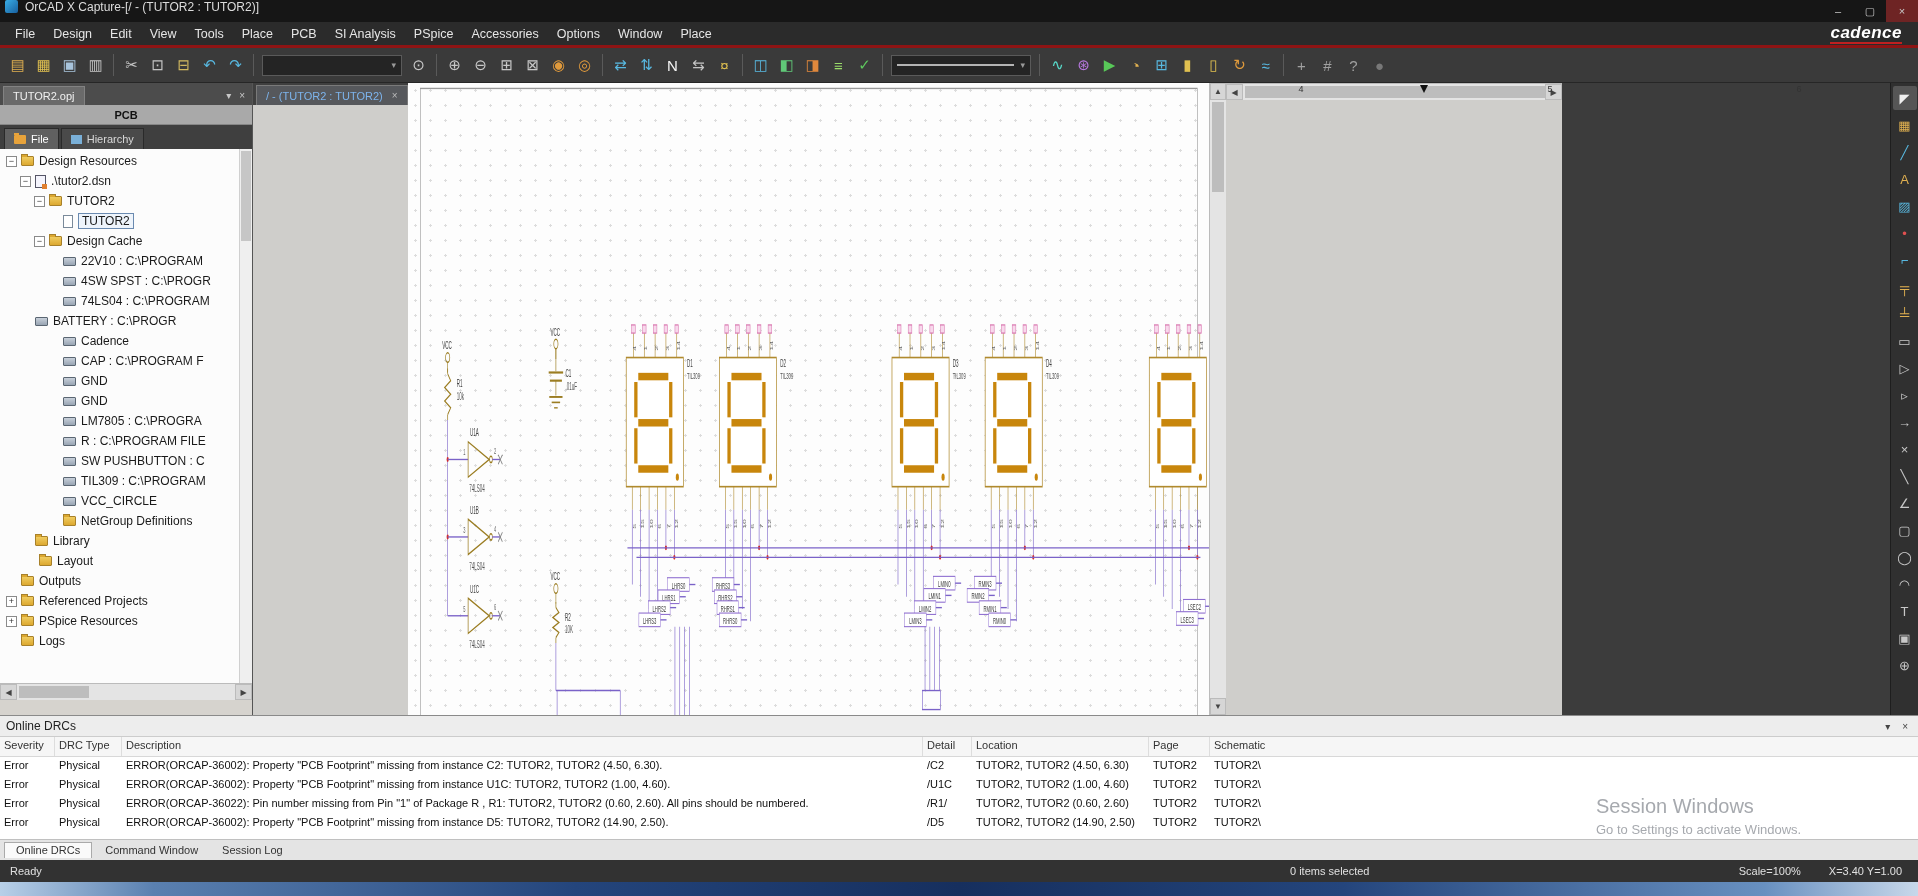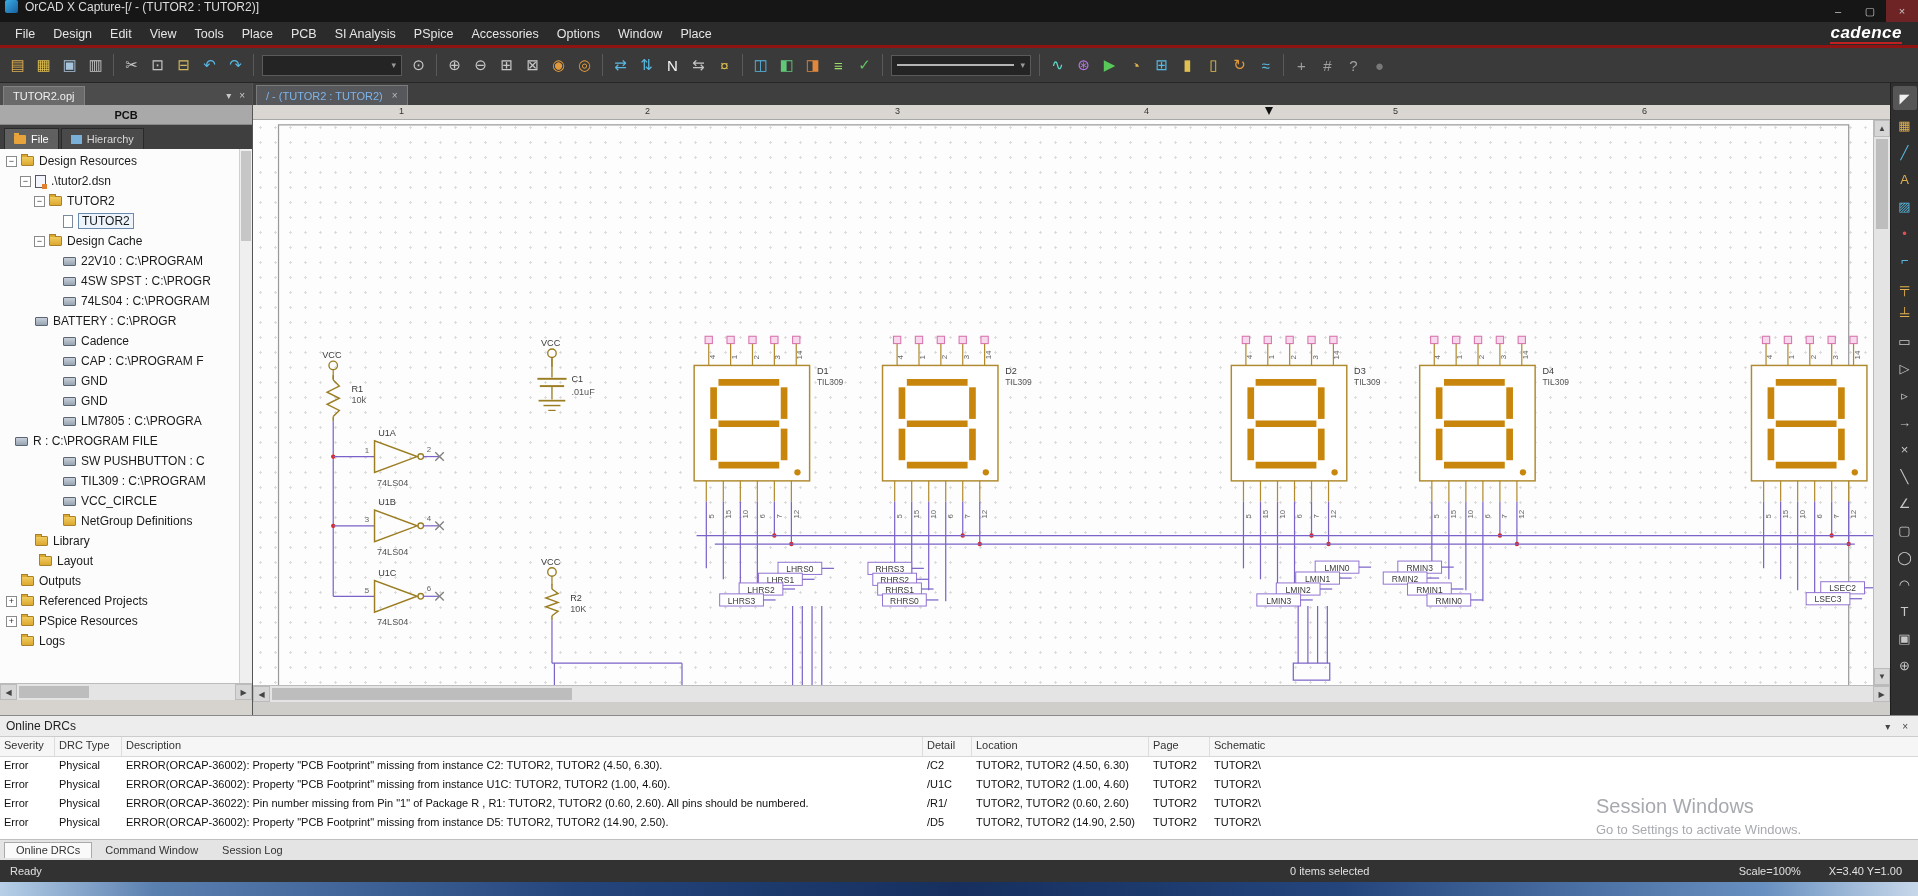--- a/index.html
+++ b/index.html
@@ -53,21 +53,21 @@
   .tree-row.selected .label{border:1px solid #6a8ab0;background:#eef4fb;padding:0 3px}
   .tree-vscroll{position:absolute;right:0;top:0;width:13px;height:100%;background:#efefef;border-left:1px solid #d0d0d0}
   .tree-vthumb{position:absolute;left:1px;top:2px;width:10px;height:90px;background:#c6c6c6}
   .lp-hscroll{height:17px;background:#e4e4e4;border-top:1px solid #bbb;display:flex;align-items:center;flex:none}
   .scroll-btn{width:17px;height:100%;font-size:8px;color:#444;display:flex;align-items:center;justify-content:center;background:#d6d6d6;border:1px solid #bbb;flex:none}
   .lp-hthumb{width:70px;height:12px;background:#bdbdbd;margin-left:2px}
   .lp-hscroll .scroll-btn.right{margin-left:auto}
   .lp-filler{height:15px;background:#d6d3ce;flex:none}
 
   
-  #center-panel{position:absolute;left:253px;top:83px;width:1637px;height:632px;display:flex;flex-direction:column;background:#cfcecb}
+  #center-panel{position:absolute;left:253px;top:83px;width:1309px;height:632px;display:flex;background:#cfcecb}
   .doc-tabbar{height:22px;background:#3f3f3f;display:flex;align-items:flex-end;padding-left:3px;flex:none}
   .doc-tab{height:20px;background:#56585c;border:1px solid #7a7a7a;border-bottom:none;color:#7db4ec;font-size:11px;display:flex;align-items:center;gap:9px;padding:0 9px}
   .doc-tab .close{color:#bbb;font-size:10px}
   .ruler{height:15px;background:#dad7d2;border-bottom:1px solid #a8a8a8;position:relative;font-size:9px;color:#333;flex:none}
   .ruler-num{position:absolute;top:1px}
   .ruler-marker{position:absolute;top:2px;width:0;height:0;border-left:4px solid transparent;border-right:4px solid transparent;border-top:8px solid #111}
   .canvas-row{flex:1;display:flex;min-height:0}
   .canvas{flex:1;position:relative;background:#fdfdfd;background-image:radial-gradient(#dcdcdc 1px,transparent 1.2px);background-size:15px 15px;overflow:hidden}
   #schematic-svg{position:absolute;left:0;top:0;width:100%;height:100%;font-family:"Liberation Sans",sans-serif}
   .vscroll{width:17px;background:#e4e4e4;border-left:1px solid #bbb;display:flex;flex-direction:column;align-items:center;flex:none}
@@ -287,21 +287,21 @@
         <div class="tree-row" style="padding-left: 48px;">
           <div class="expander-spacer"></div>
           <div class="t-icon icon-part"></div>
           <span class="label">GND</span>
         </div>
         <div class="tree-row" style="padding-left: 48px;">
           <div class="expander-spacer"></div>
           <div class="t-icon icon-part"></div>
           <span class="label">LM7805 : C:\PROGRA</span>
         </div>
-        <div class="tree-row" style="">
+        <div class="tree-row" style="padding-left: 48px;">
           <div class="expander-spacer"></div>
           <div class="t-icon icon-part"></div>
           <span class="label">R : C:\PROGRAM FILE</span>
         </div>
         <div class="tree-row" style="padding-left: 48px;">
           <div class="expander-spacer"></div>
           <div class="t-icon icon-part"></div>
           <span class="label">SW PUSHBUTTON : C</span>
         </div>
         <div class="tree-row" style="padding-left: 48px;">

